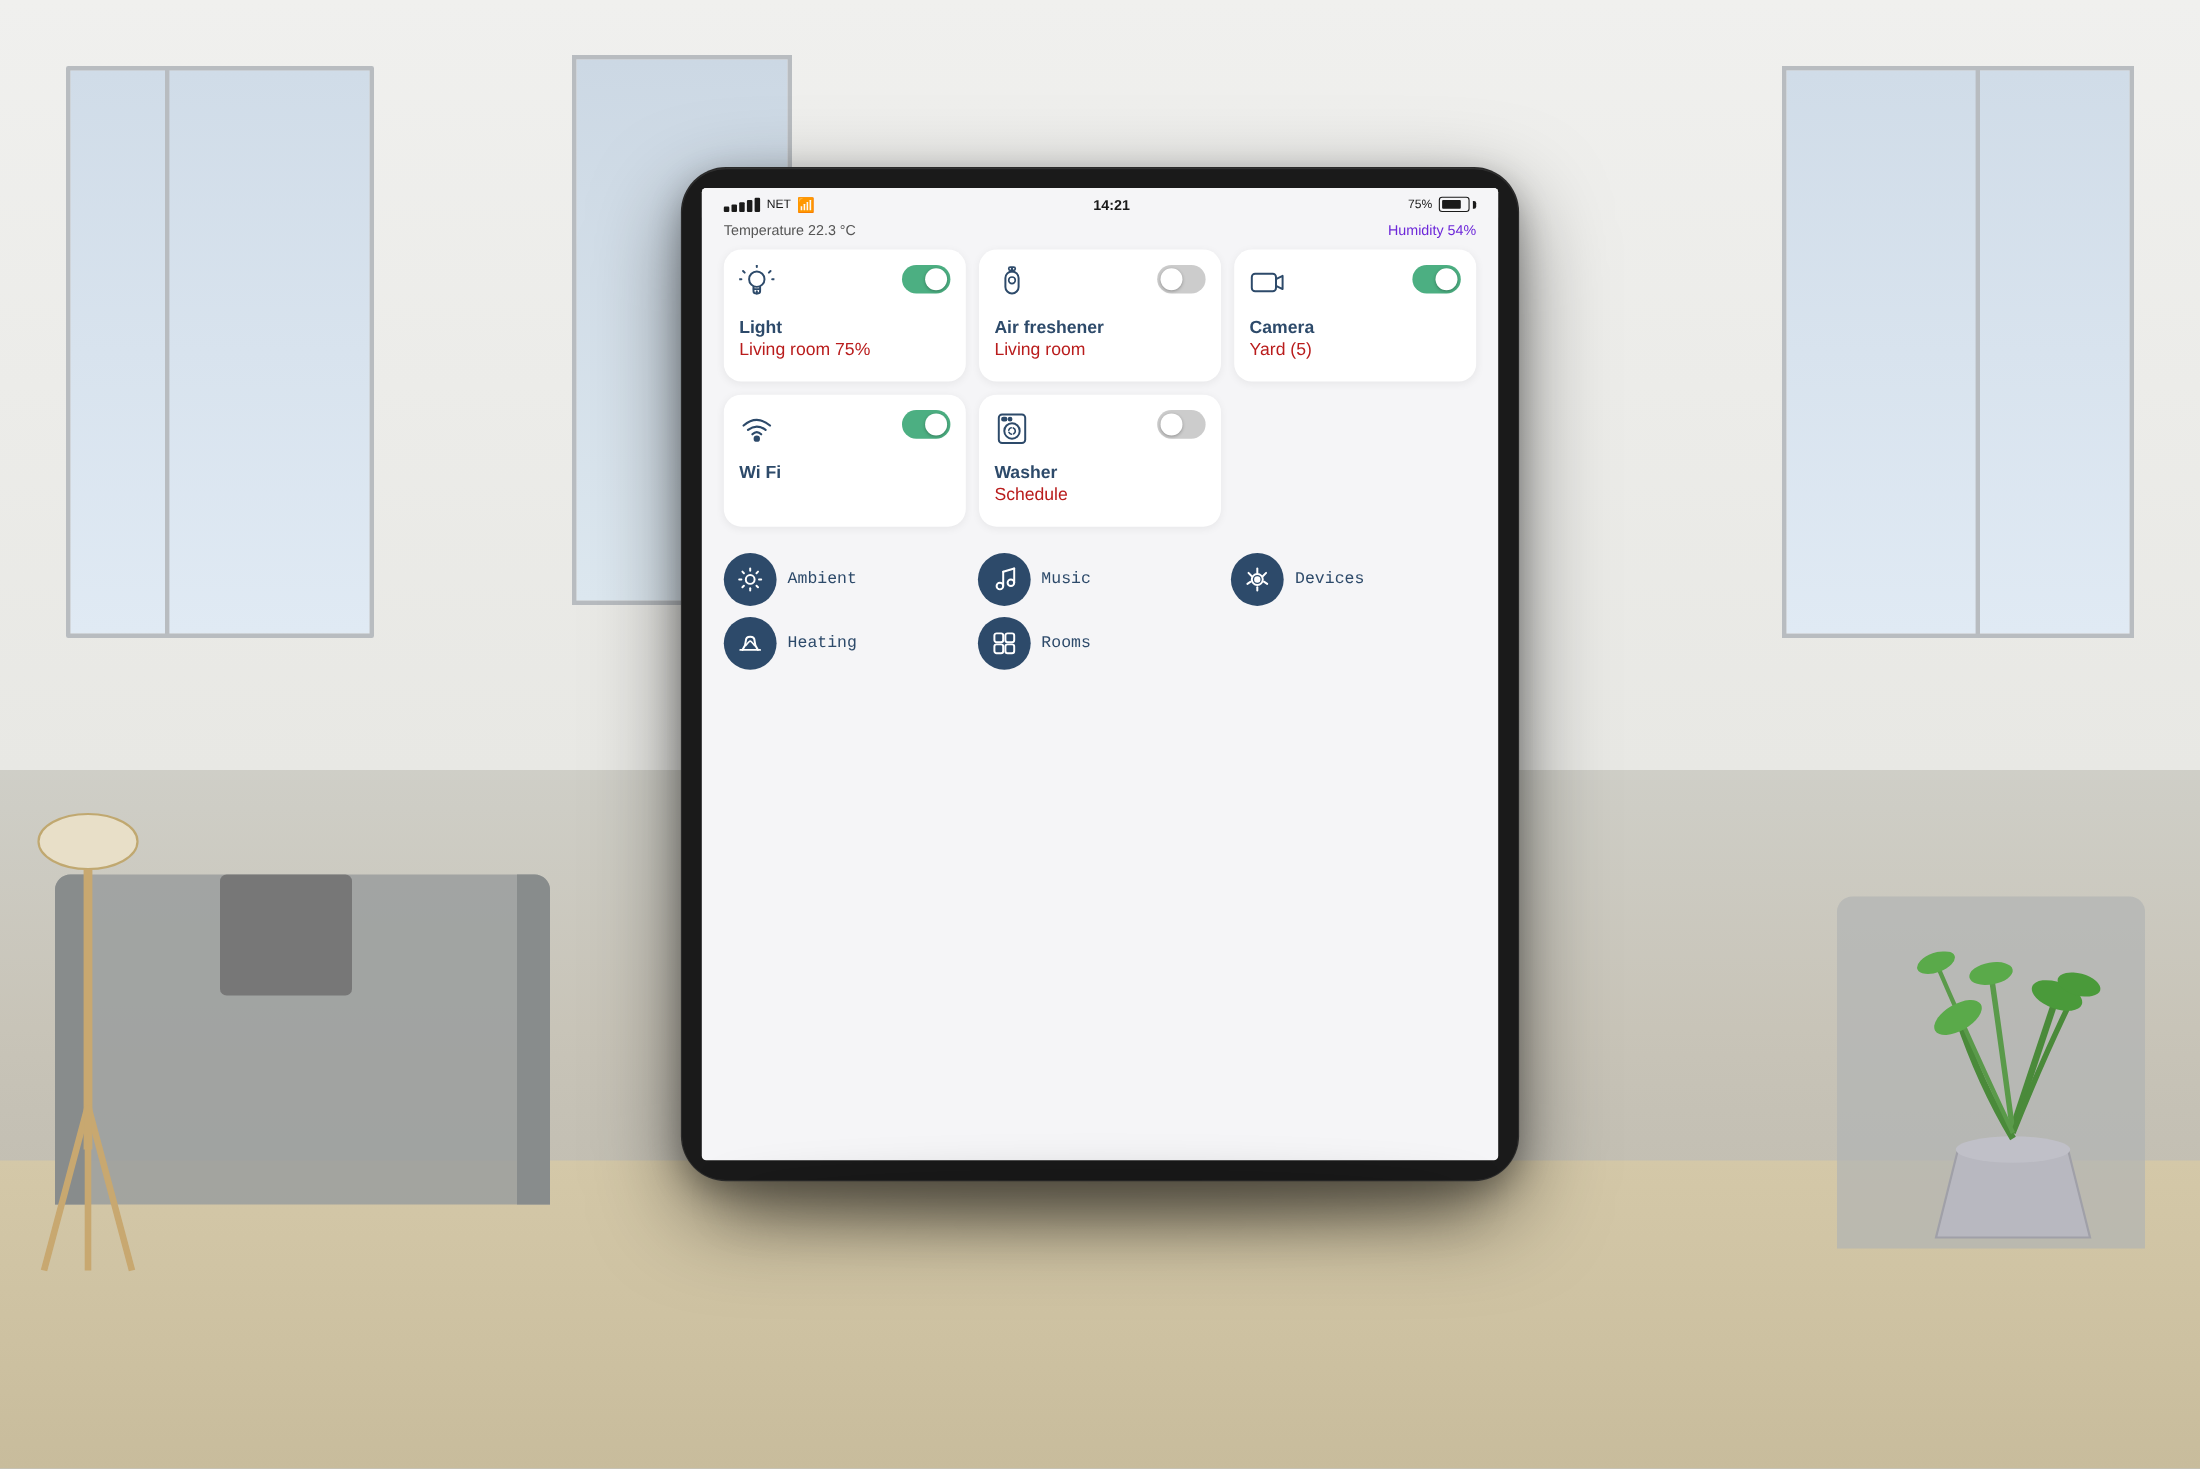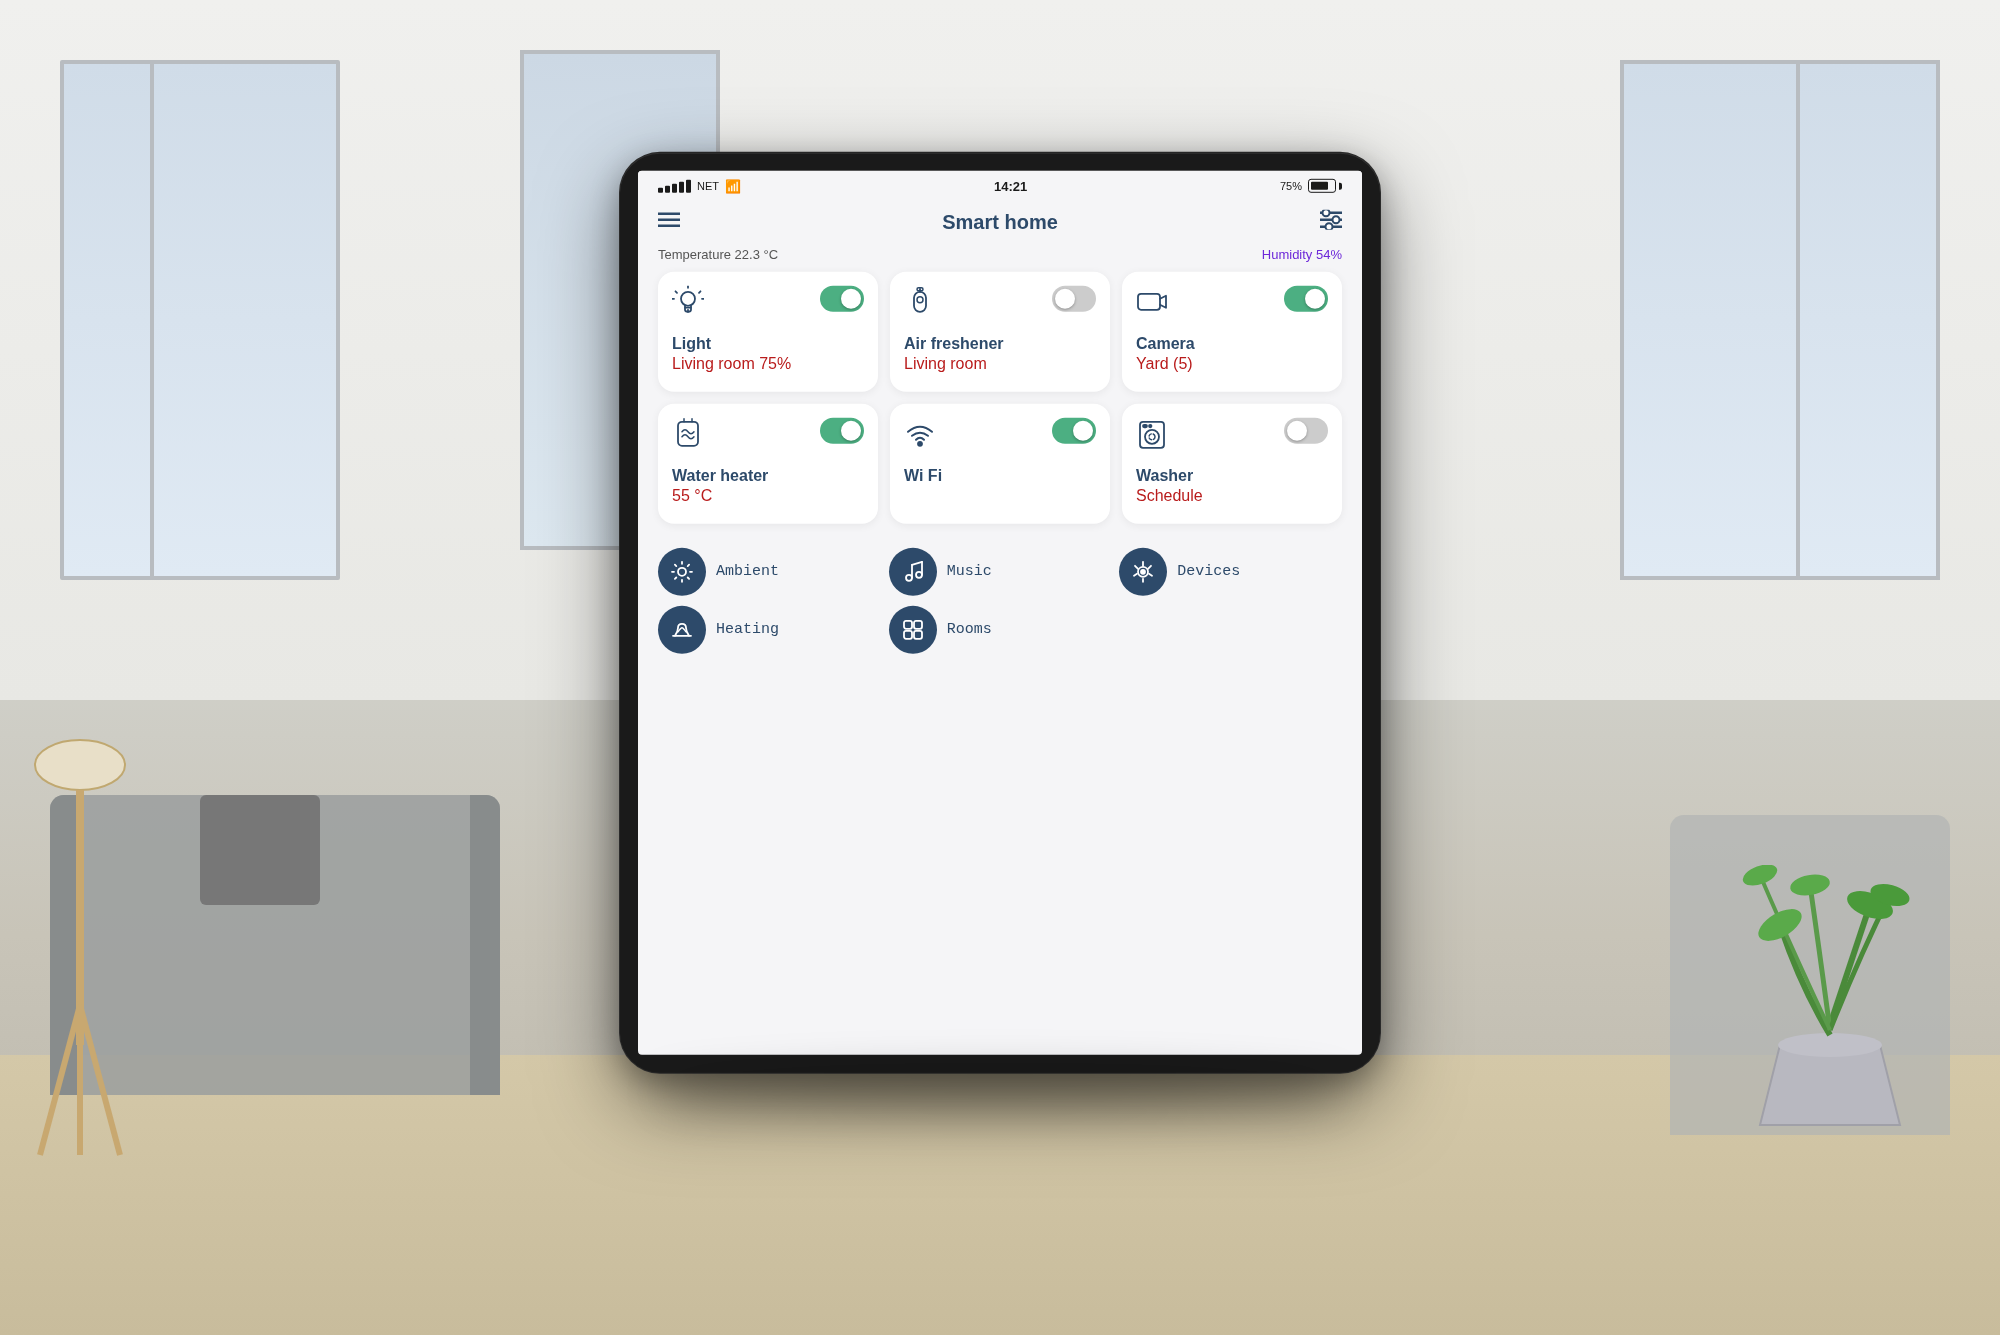--- a/index.html
+++ b/index.html
@@ -401,41 +401,20 @@
           <span>75%</span>
           <div class="battery">
             <div class="battery-bar">
               <div class="battery-fill"></div>
             </div>
             <div class="battery-tip"></div>
           </div>
         </div>
       </div>
 
-      <div class="app-header">
-        <div class="menu-icon">
-          <svg width="22" height="16" viewBox="0 0 22 16" fill="none">
-            <line x1="0" y1="2" x2="22" y2="2" stroke="#2d4a6a" stroke-width="2.5" stroke-linecap="round"></line>
-            <line x1="0" y1="8" x2="22" y2="8" stroke="#2d4a6a" stroke-width="2.5" stroke-linecap="round"></line>
-            <line x1="0" y1="14" x2="22" y2="14" stroke="#2d4a6a" stroke-width="2.5" stroke-linecap="round"></line>
-          </svg>
-        </div>
-        <div class="app-title">Smart home</div>
-        <div class="settings-icon">
-          <svg width="22" height="20" viewBox="0 0 22 20" fill="none">
-            <line x1="0" y1="3" x2="22" y2="3" stroke="#2d4a6a" stroke-width="2.5" stroke-linecap="round"></line>
-            <line x1="0" y1="10" x2="22" y2="10" stroke="#2d4a6a" stroke-width="2.5" stroke-linecap="round"></line>
-            <line x1="0" y1="17" x2="22" y2="17" stroke="#2d4a6a" stroke-width="2.5" stroke-linecap="round"></line>
-
-            <circle cx="6" cy="3" r="3.5" fill="white" stroke="#2d4a6a" stroke-width="2"></circle>
-            <circle cx="16" cy="10" r="3.5" fill="white" stroke="#2d4a6a" stroke-width="2"></circle>
-            <circle cx="9" cy="17" r="3.5" fill="white" stroke="#2d4a6a" stroke-width="2"></circle>
-          </svg>
-        </div>
-      </div>
 
       <div class="info-bar">
         <span style="font-size:13px;color:#555;">Temperature 22.3 °C</span>
         <span style="font-size:13px;color:#6d28d9;">Humidity 54%</span>
       </div>
 
       <div class="device-grid">
 
         <div class="device-card">
           <div class="card-top">
@@ -487,38 +466,20 @@
               </svg>
             </div>
             <div class="toggle on">
               <div class="toggle-knob"></div>
             </div>
           </div>
           <div class="card-name">Camera</div>
           <div class="card-sub">Yard (5)</div>
         </div>
 
-        <div class="device-card">
-          <div class="card-top">
-            <div class="card-icon">
-              <svg viewBox="0 0 32 32">
-                <rect x="6" y="4" width="20" height="24" rx="4" stroke="#2d4a6a" stroke-width="1.8" fill="none"></rect>
-                <path d="M10,14 Q13,10 16,14 Q19,18 22,14" stroke="#2d4a6a" stroke-width="1.5" fill="none"></path>
-                <path d="M10,19 Q13,15 16,19 Q19,23 22,19" stroke="#2d4a6a" stroke-width="1.5" fill="none"></path>
-                <line x1="12" y1="4" x2="12" y2="1" stroke="#2d4a6a" stroke-width="1.5"></line>
-                <line x1="20" y1="4" x2="20" y2="1" stroke="#2d4a6a" stroke-width="1.5"></line>
-              </svg>
-            </div>
-            <div class="toggle on">
-              <div class="toggle-knob"></div>
-            </div>
-          </div>
-          <div class="card-name">Water heater</div>
-          <div class="card-sub">55 °C</div>
-        </div>
 
         <div class="device-card">
           <div class="card-top">
             <div class="card-icon">
               <svg viewBox="0 0 32 32">
                 <path d="M4,14 Q16,4 28,14" stroke="#2d4a6a" stroke-width="2" fill="none" stroke-linecap="round"></path>
                 <path d="M8,18 Q16,12 24,18" stroke="#2d4a6a" stroke-width="2" fill="none" stroke-linecap="round"></path>
                 <path d="M12,22 Q16,18 20,22" stroke="#2d4a6a" stroke-width="2" fill="none" stroke-linecap="round"></path>
                 <circle cx="16" cy="26" r="2" fill="#2d4a6a"></circle>
               </svg>

